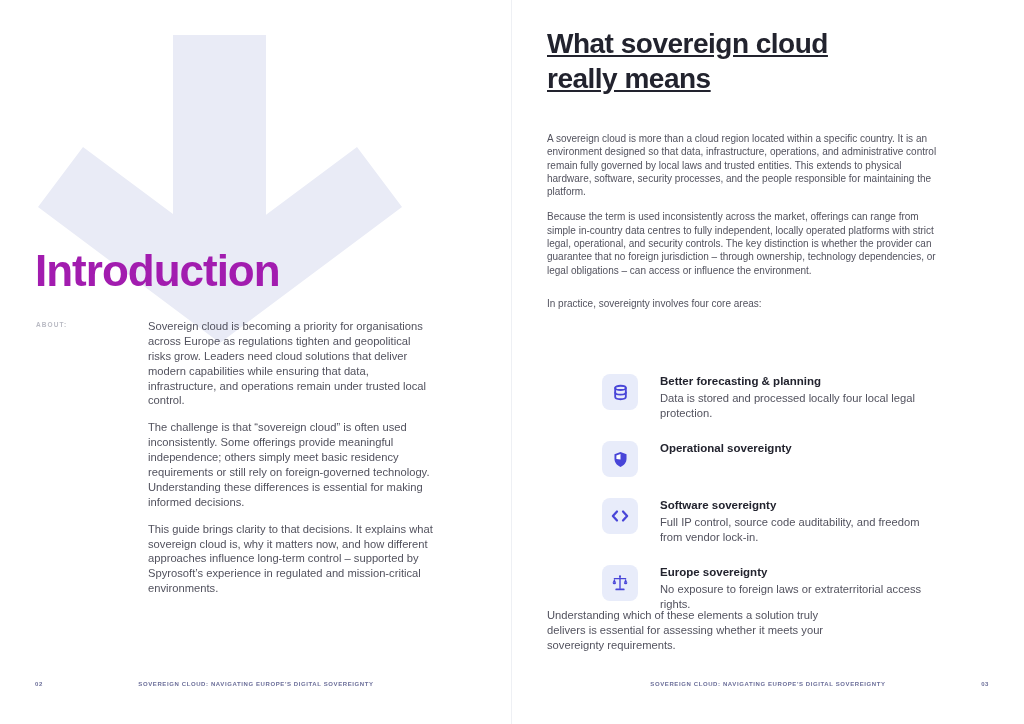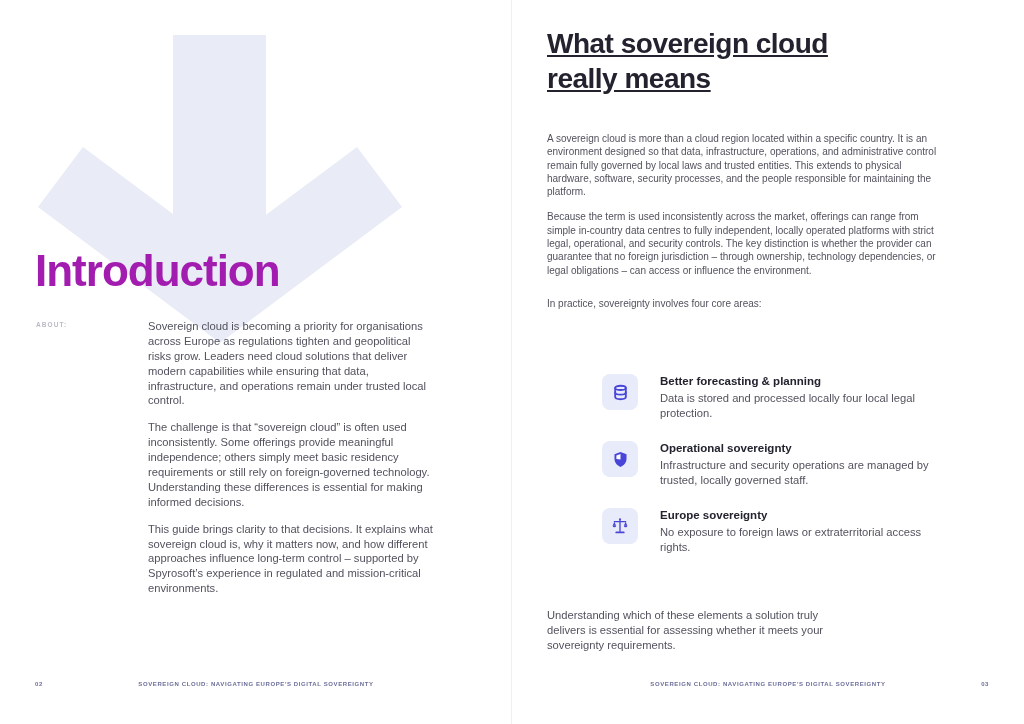--- a/index.html
+++ b/index.html
@@ -144,24 +144,37 @@
         <div class="icon-tile">
           <span>
             <svg class="glyph" width="17" height="17" viewBox="0 0 24 24">
               <path d="M12 1.5l8.5 3.2v6.3c0 5.3-3.6 9.3-8.5 11.5C7.1 20.3 3.5 16.3 3.5 11V4.7z" fill="#4845d8"></path>
               <path d="M12 4.2L6.2 6.4v4.8L12 12z" fill="#ffffff"></path>
             </svg>
           </span>
         </div>
         <div class="item-text">
           <div class="item-title">Operational sovereignty</div>
-          <div class="item-desc">Infrastructure and security operations are managed by trusted, locally governed staff.</div>
-        </div>
-      </div>
-
+        </div>
+      </div>
+
+      <div class="item">
+        <div class="icon-tile">
+          <span>
+            <svg class="glyph" width="18" height="16" viewBox="0 0 24 20" fill="none" stroke="#4845d8" stroke-width="3" stroke-linecap="round" stroke-linejoin="round">
+              <polyline points="8,4 2.5,10 8,16"></polyline>
+              <polyline points="16,4 21.5,10 16,16"></polyline>
+            </svg>
+          </span>
+        </div>
+        <div class="item-text">
+          <div class="item-title">Software sovereignty</div>
+          <div class="item-desc">Full IP control, source code auditability, and freedom from vendor lock-in.</div>
+        </div>
+      </div>
 
       <div class="item">
         <div class="icon-tile">
           <span>
             <svg class="glyph" width="18" height="18" viewBox="0 0 24 24" fill="none" stroke="#4845d8" stroke-width="1.8" stroke-linecap="round" stroke-linejoin="round">
               <circle cx="12" cy="3" r="1.4" fill="#4845d8" stroke="none"></circle>
               <line x1="12" y1="4" x2="12" y2="19"></line>
               <line x1="4.5" y1="6.2" x2="19.5" y2="6.2"></line>
               <path d="M4.5 6.2L2.2 11.5h4.6z" fill="#4845d8" stroke="none"></path>
               <path d="M2.2 11.5a2.3 2.3 0 0 0 4.6 0z" fill="#4845d8" stroke="none"></path>

